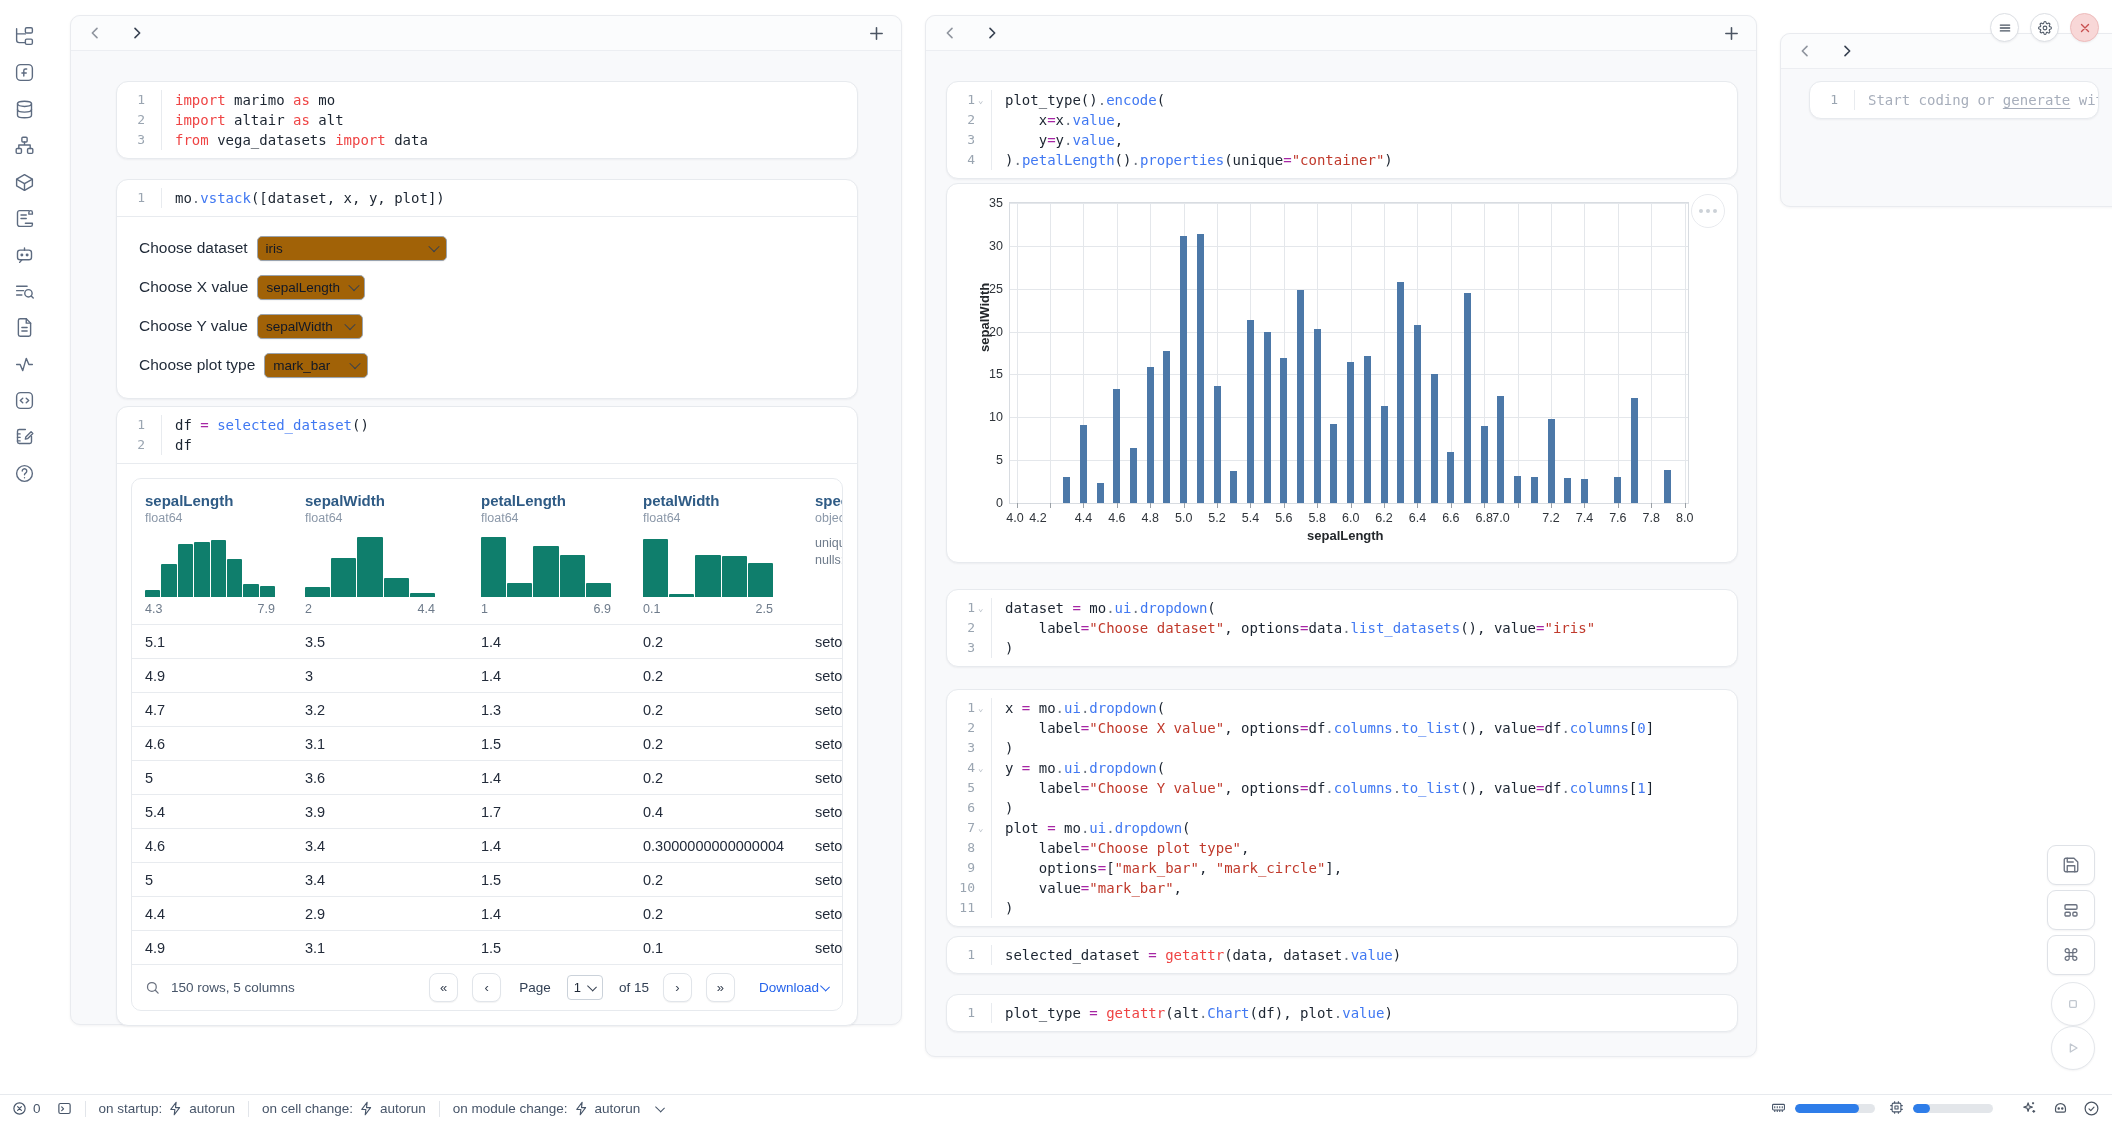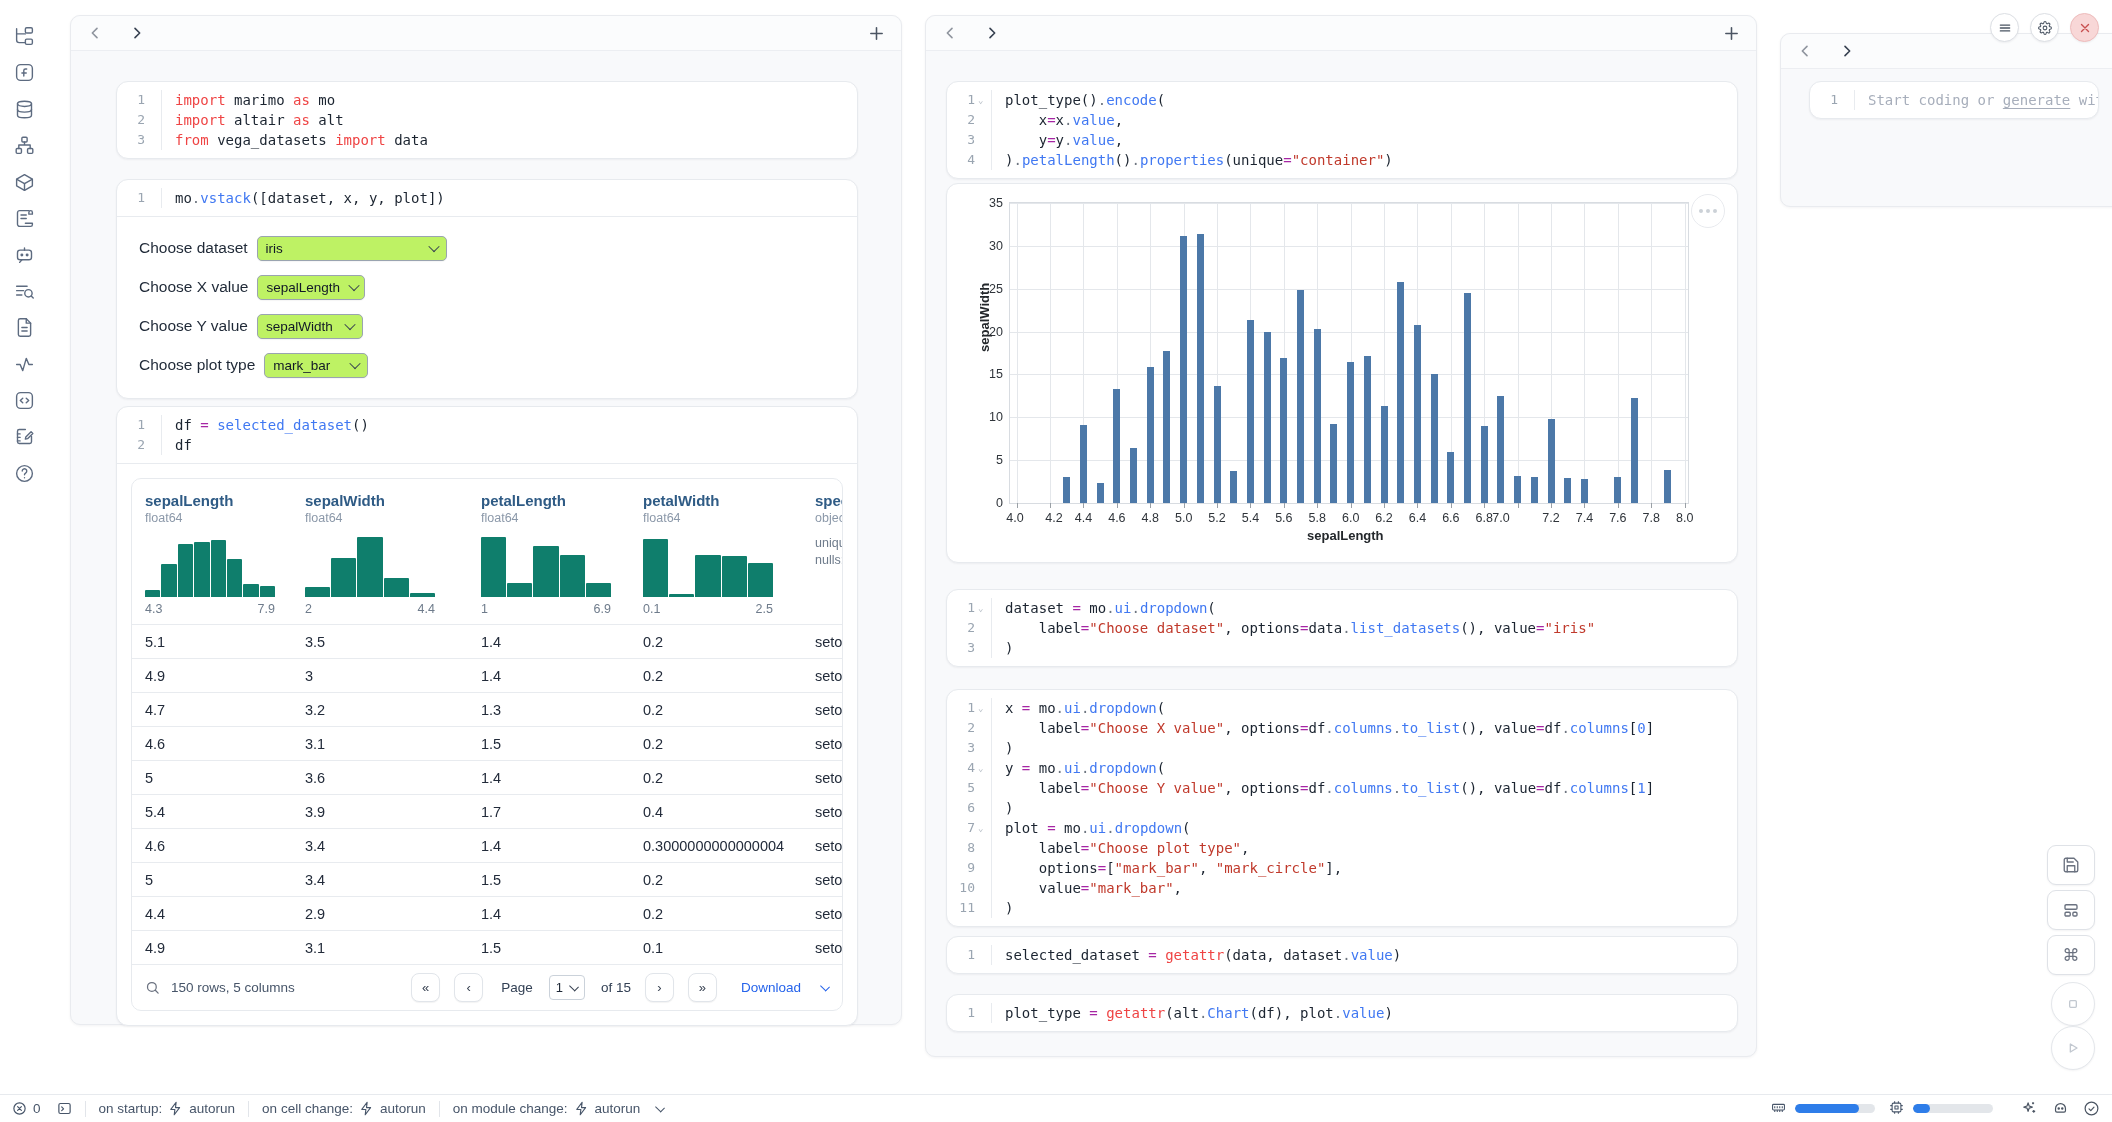--- a/index.html
+++ b/index.html
@@ -39,21 +39,21 @@
   .tk-num{color:#4078f2;}
   .tk-dot{color:#6e7681;}
   .tk-ph{color:#a7aebb;}
   .ul{text-decoration:underline;text-underline-offset:3px;}
   .divider{height:1px;background:#e8ebef;}
   
   .controls{padding:18px 22px 20px;display:flex;flex-direction:column;gap:13px;}
   .ctl-row{display:flex;align-items:center;gap:9px;height:26px;}
   .ctl-label{font-size:15.5px;color:#1f2937;}
   .sel{display:inline-flex;align-items:center;justify-content:space-between;border:1px solid #9aa4b0;
-       border-radius:5px;background:#bef264;height:25px;padding:0 8px;font-size:13.5px;color:#111827;
+       border-radius:5px;background:#a16207;height:25px;padding:0 8px;font-size:13.5px;color:#111827;
        box-shadow:0 1px 1px rgba(0,0,0,.04);cursor:pointer;box-sizing:border-box;}
   .caret{width:7px;height:7px;border-right:1.8px solid #374151;border-bottom:1.8px solid #374151;
          transform:rotate(45deg) translate(-1px,-1px);margin-left:10px;flex:0 0 7px;}
   
   .table-box{margin:14px;border:1px solid #e7eaee;border-radius:10px;background:#fff;overflow:hidden;}
   .thead{display:grid;grid-template-columns:160px 176px 162px 172px 1fr;padding-top:13px;}
   .thcell{padding-left:13px;overflow:hidden;white-space:nowrap;}
   .th-name{font-size:15px;font-weight:bold;color:#2f5b85;}
   .th-dtype{font-size:12.5px;color:#8b98a9;margin-top:2px;}
   .hist{display:flex;align-items:flex-end;gap:1px;height:60px;width:130px;margin-top:12px;}
@@ -67,21 +67,21 @@
   .tfoot{display:flex;align-items:center;height:45px;border-top:1px solid #e8ebef;padding:0 13px;gap:10px;}
   .tf-summary{font-size:13.5px;color:#475569;}
   .tf-spacer{flex:1;}
   .pbtn{width:27px;height:27px;border:1px solid #e1e5ea;border-radius:8px;background:#fff;display:flex;
         align-items:center;justify-content:center;color:#374151;font-size:13px;
         box-shadow:0 1px 1px rgba(0,0,0,.05);cursor:pointer;margin-left:4px;}
   .pg-label{font-size:13.5px;color:#334155;margin-left:8px;}
   .pg-sel{height:23px;border:1px solid #cbd2da;border-radius:4px;display:inline-flex;align-items:center;
           padding:0 6px;font-size:13px;margin:0 6px;background:#fff;cursor:pointer;}
   .pg-sel .caret{width:5px;height:5px;margin-left:7px;}
-  .download{font-size:13.5px;color:#2563eb;margin-left:14px;display:flex;align-items:center;gap:20px;cursor:pointer;}
+  .download{font-size:13.5px;color:#2563eb;margin-left:14px;display:flex;align-items:center;gap:2px;cursor:pointer;}
   .download .caret{border-color:#2563eb;width:5px;height:5px;margin-left:0;}
   
   #c-chart{height:378px;}
   .plot{position:absolute;left:62px;top:18px;width:678px;height:300px;border:1px solid #d8dce1;background:#fff;}
   .gl-v{position:absolute;top:0;bottom:0;width:1px;background:#e4e7eb;}
   .gl-h{position:absolute;left:0;right:0;height:1px;background:#e4e7eb;}
   .bar{position:absolute;bottom:0;width:7px;background:#4c78a8;}
   .xtick{position:absolute;top:300px;width:1px;height:5px;background:#9aa0a6;}
   .xlab{position:absolute;top:308px;transform:translateX(-50%);font-size:12.5px;color:#30353b;}
   .ylab{position:absolute;right:100%;transform:translateY(-50%);font-size:12.5px;color:#30353b;
@@ -558,21 +558,21 @@
           <div class="ylab" style="top: 85.7143px;">25</div>
           <div class="gl-h" style="top: 42.8571px;"></div>
           <div class="ylab" style="top: 42.8571px;">30</div>
           <div class="gl-h" style="top: 0px;"></div>
           <div class="ylab" style="top: 0px;">35</div>
           <div class="gl-v" style="left: 6.6798px;"></div>
           <div class="xtick" style="left: 6.6798px;"></div>
           <div class="xlab" style="left: 5px;">4.0</div>
           <div class="gl-v" style="left: 40.0788px;"></div>
           <div class="xtick" style="left: 40.0788px;"></div>
-          <div class="xlab" style="left: 44px;">4.2</div>
+          <div class="xlab" style="left: 28px;">4.2</div>
           <div class="gl-v" style="left: 73.4778px;"></div>
           <div class="xtick" style="left: 73.4778px;"></div>
           <div class="xlab" style="left: 73.4778px;">4.4</div>
           <div class="gl-v" style="left: 106.877px;"></div>
           <div class="xtick" style="left: 106.877px;"></div>
           <div class="xlab" style="left: 106.877px;">4.6</div>
           <div class="gl-v" style="left: 140.276px;"></div>
           <div class="xtick" style="left: 140.276px;"></div>
           <div class="xlab" style="left: 140.276px;">4.8</div>
           <div class="gl-v" style="left: 173.675px;"></div>

